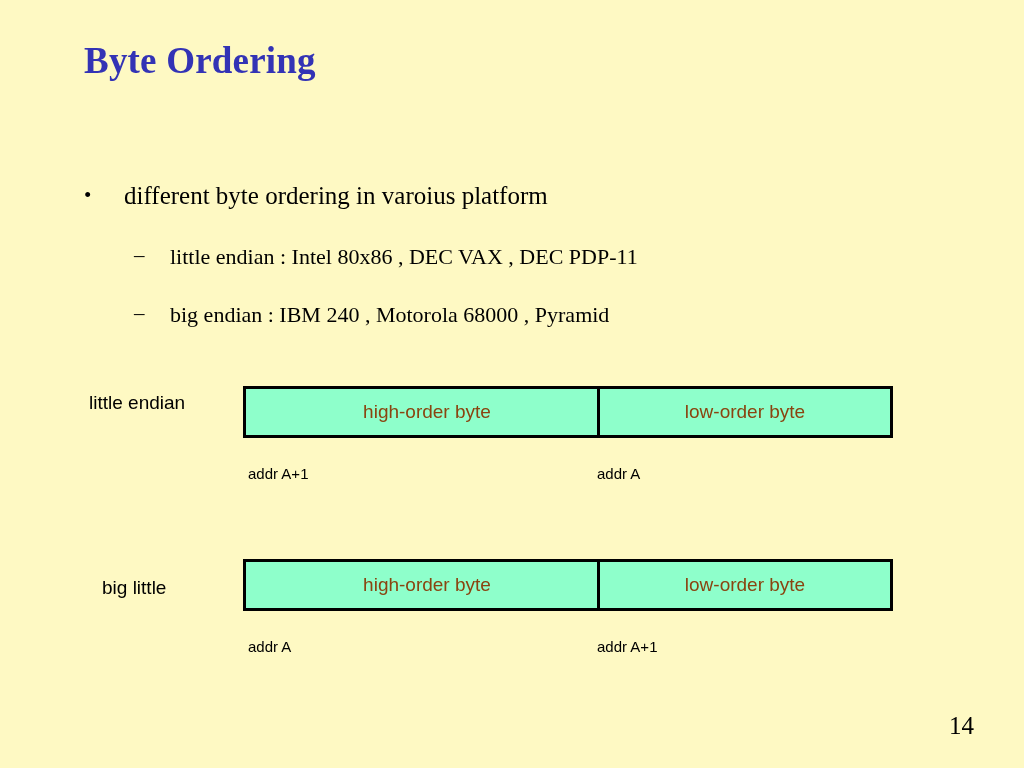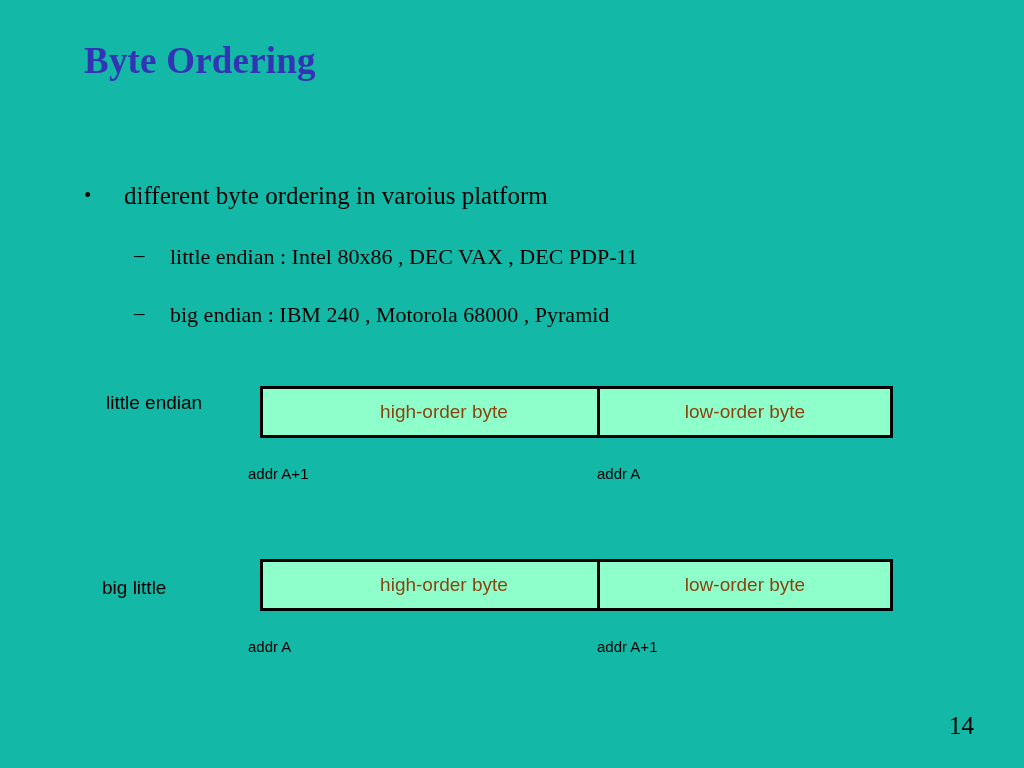--- a/index.html
+++ b/index.html
@@ -12,21 +12,21 @@
     height: 768px;
     position: relative;
     overflow: hidden;
     font-family: "Liberation Serif", "DejaVu Serif", serif;
     -webkit-font-smoothing: antialiased;
   }
 
   .slide {
     position: absolute;
     inset: 0;
-    background: #14b8a6;
+    background: #fef9c3;
   }
 
   
   .slide-title {
     position: absolute;
     left: 84px;
     top: 40px;
     font-family: "Liberation Serif", "DejaVu Serif", serif;
     font-weight: bold;
     font-size: 37px;
@@ -86,38 +86,38 @@
   .diagram-row.little { top: 386px; }
   .diagram-row.big    { top: 559px; }
 
   .row-label {
     position: absolute;
     font-family: "Liberation Sans", "DejaVu Sans", sans-serif;
     font-size: 19px;
     color: #000000;
     white-space: nowrap;
   }
-  .row-label.little-pos { left: 89px; top: 6px; margin-left: 17px; }
+  .row-label.little-pos { left: 89px; top: 6px; }
   .row-label.big-pos    { left: 102px; top: 18px; }
 
   .byte-box {
     position: absolute;
     box-sizing: border-box;
     background: #8effcb;
     border: 3px solid #000000;
     height: 52px;
     display: flex;
     align-items: center;
     justify-content: center;
     font-family: "Liberation Sans", "DejaVu Sans", sans-serif;
     font-size: 19px;
     color: #8a4410;
     white-space: nowrap;
   }
-  .byte-box.slot-left  { left: 260px; width: 368px; }
+  .byte-box.slot-left  { left: 243px; width: 368px; }
   .byte-box.slot-right { left: 597px; width: 296px; }
 
   .addr-label {
     position: absolute;
     font-family: "Liberation Sans", "DejaVu Sans", sans-serif;
     font-size: 15px;
     color: #000000;
     white-space: nowrap;
   }
   .addr-label.under-left  { left: 248px; width: 338px; top: 79px; }

